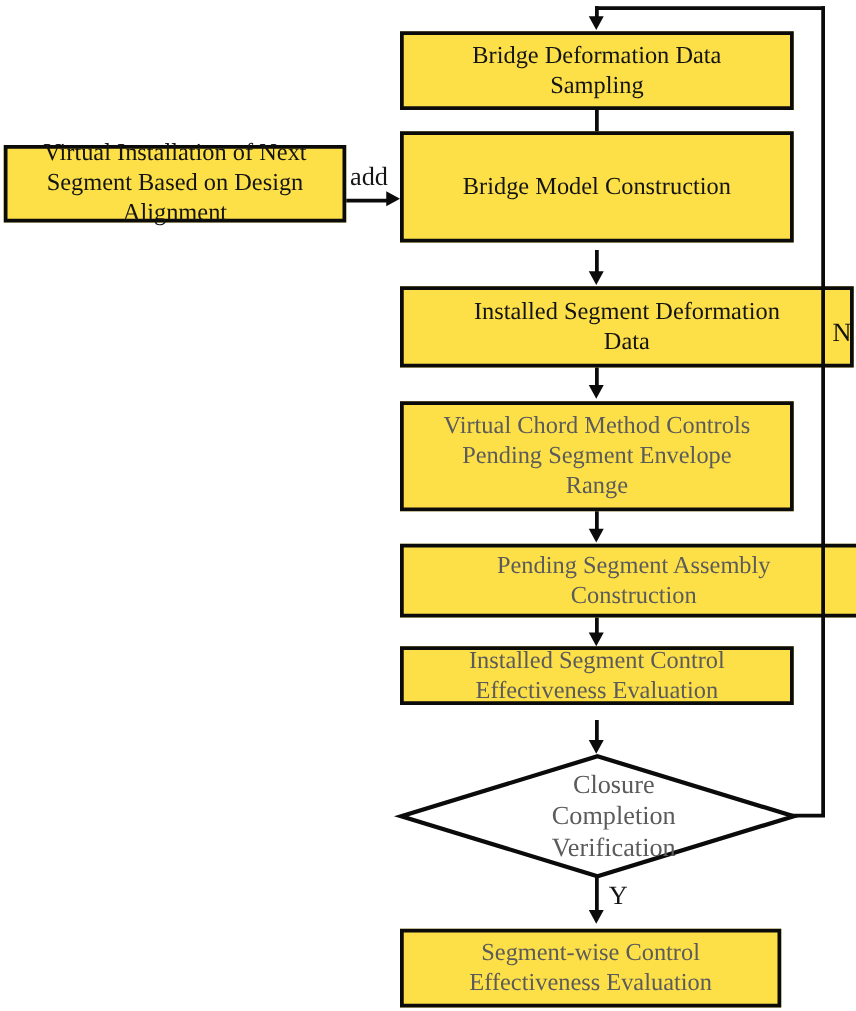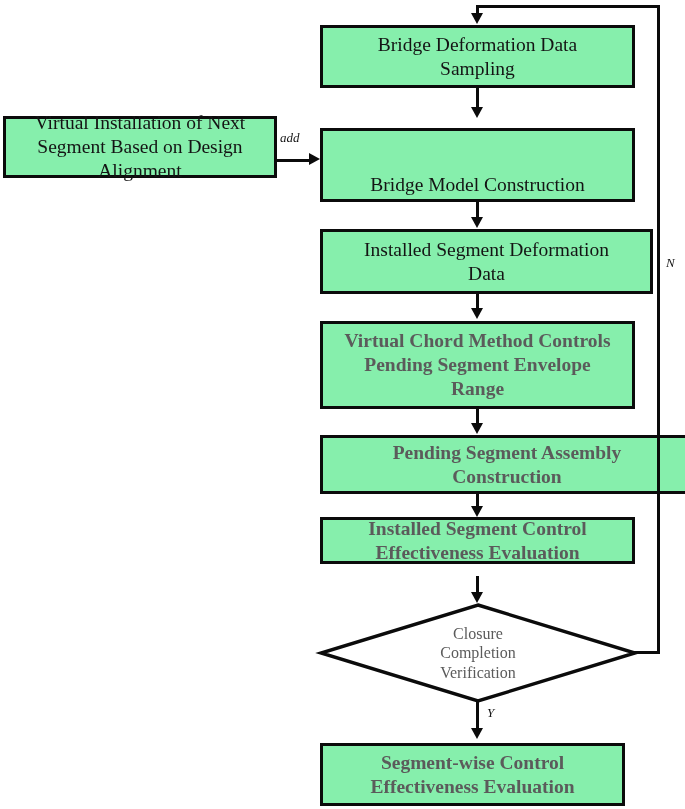--- a/index.html
+++ b/index.html
@@ -14,58 +14,58 @@
   #canvas {
     position: relative;
     width: 685px;
     height: 809px;
     background: #ffffff;
     overflow: hidden;
   }
   .node {
     position: absolute;
     border: 3px solid #0b0b0b;
-    background: #86efac;
+    background: #fde047;
     display: flex;
     align-items: center;
     justify-content: center;
     text-align: center;
     line-height: 1.22;
     font-size: 19.5px;
     padding: 2px 6px;
   }
   .node .txt {
     display: block;
     width: 100%;
     white-space: pre-line;
   }
   .dark  { color: #141414; }
-  .gray  { color: #5b5b5b; font-weight: bold; }
+  .gray  { color: #5b5b5b; }
 
   
   .diamond-wrap {
     position: absolute;
   }
   .diamond-wrap svg {
     position: absolute;
     left: 0;
     top: 0;
     overflow: visible;
   }
   .diamond-label {
     position: absolute;
-    left: 0;
+    left: 13px;
     top: 0;
     width: 100%;
     height: 100%;
     display: flex;
     align-items: center;
     justify-content: center;
     text-align: center;
-    font-size: 16px;
+    font-size: 21px;
     line-height: 1.22;
     color: #5b5b5b;
     white-space: pre-line;
     pointer-events: none;
   }
 
   
   .vline {
     position: absolute;
     width: 3px;
@@ -86,25 +86,24 @@
     border-right: 6.5px solid transparent;
     border-top: 11px solid #0b0b0b;
   }
   .arrow-right {
     border-top: 6.5px solid transparent;
     border-bottom: 6.5px solid transparent;
     border-left: 11px solid #0b0b0b;
   }
   .edge-label {
     position: absolute;
-    font-size: 13px;
+    font-size: 21px;
     color: #141414;
     line-height: 1;
     white-space: nowrap;
-    font-style: italic;
   }
 </style>
 </head>
 <body>
 
 <div id="canvas">
 
   <div class="node dark" style="left:3px; top:116px; width:274px; height:62px;">
     <span class="txt">Virtual Installation of Next
 Segment Based on Design
@@ -116,28 +115,28 @@
   <div class="edge-label" style="left:280px; top:131px;">add</div>
 
   <div class="node dark" style="left:320px; top:25px; width:315px; height:63px;">
     <span class="txt">Bridge Deformation Data
 Sampling</span>
   </div>
 
   <div class="vline" style="left:476px; top:88px; height:21px;"></div>
   <div class="arrowhead arrow-down" style="left:471px; top:107px;"></div>
 
-  <div class="node dark" style="left:320px; top:128px; width:315px; height:74px;align-items:flex-end;">
+  <div class="node dark" style="left:320px; top:105px; width:315px; height:89px;">
     <span class="txt">Bridge Model Construction</span>
   </div>
 
   <div class="vline" style="left:476px; top:200px; height:19px;"></div>
   <div class="arrowhead arrow-down" style="left:471px; top:217px;"></div>
 
-  <div class="node dark" style="left:320px; top:229px; width:333px; height:65px;">
+  <div class="node dark" style="left:320px; top:229px; width:363px; height:65px;">
     <span class="txt">Installed Segment Deformation
 Data</span>
   </div>
 
   <div class="vline" style="left:476px; top:294px; height:16px;"></div>
   <div class="arrowhead arrow-down" style="left:471px; top:308px;"></div>
 
   <div class="node gray" style="left:320px; top:321px; width:315px; height:88px;">
     <span class="txt">Virtual Chord Method Controls
 Pending Segment Envelope

